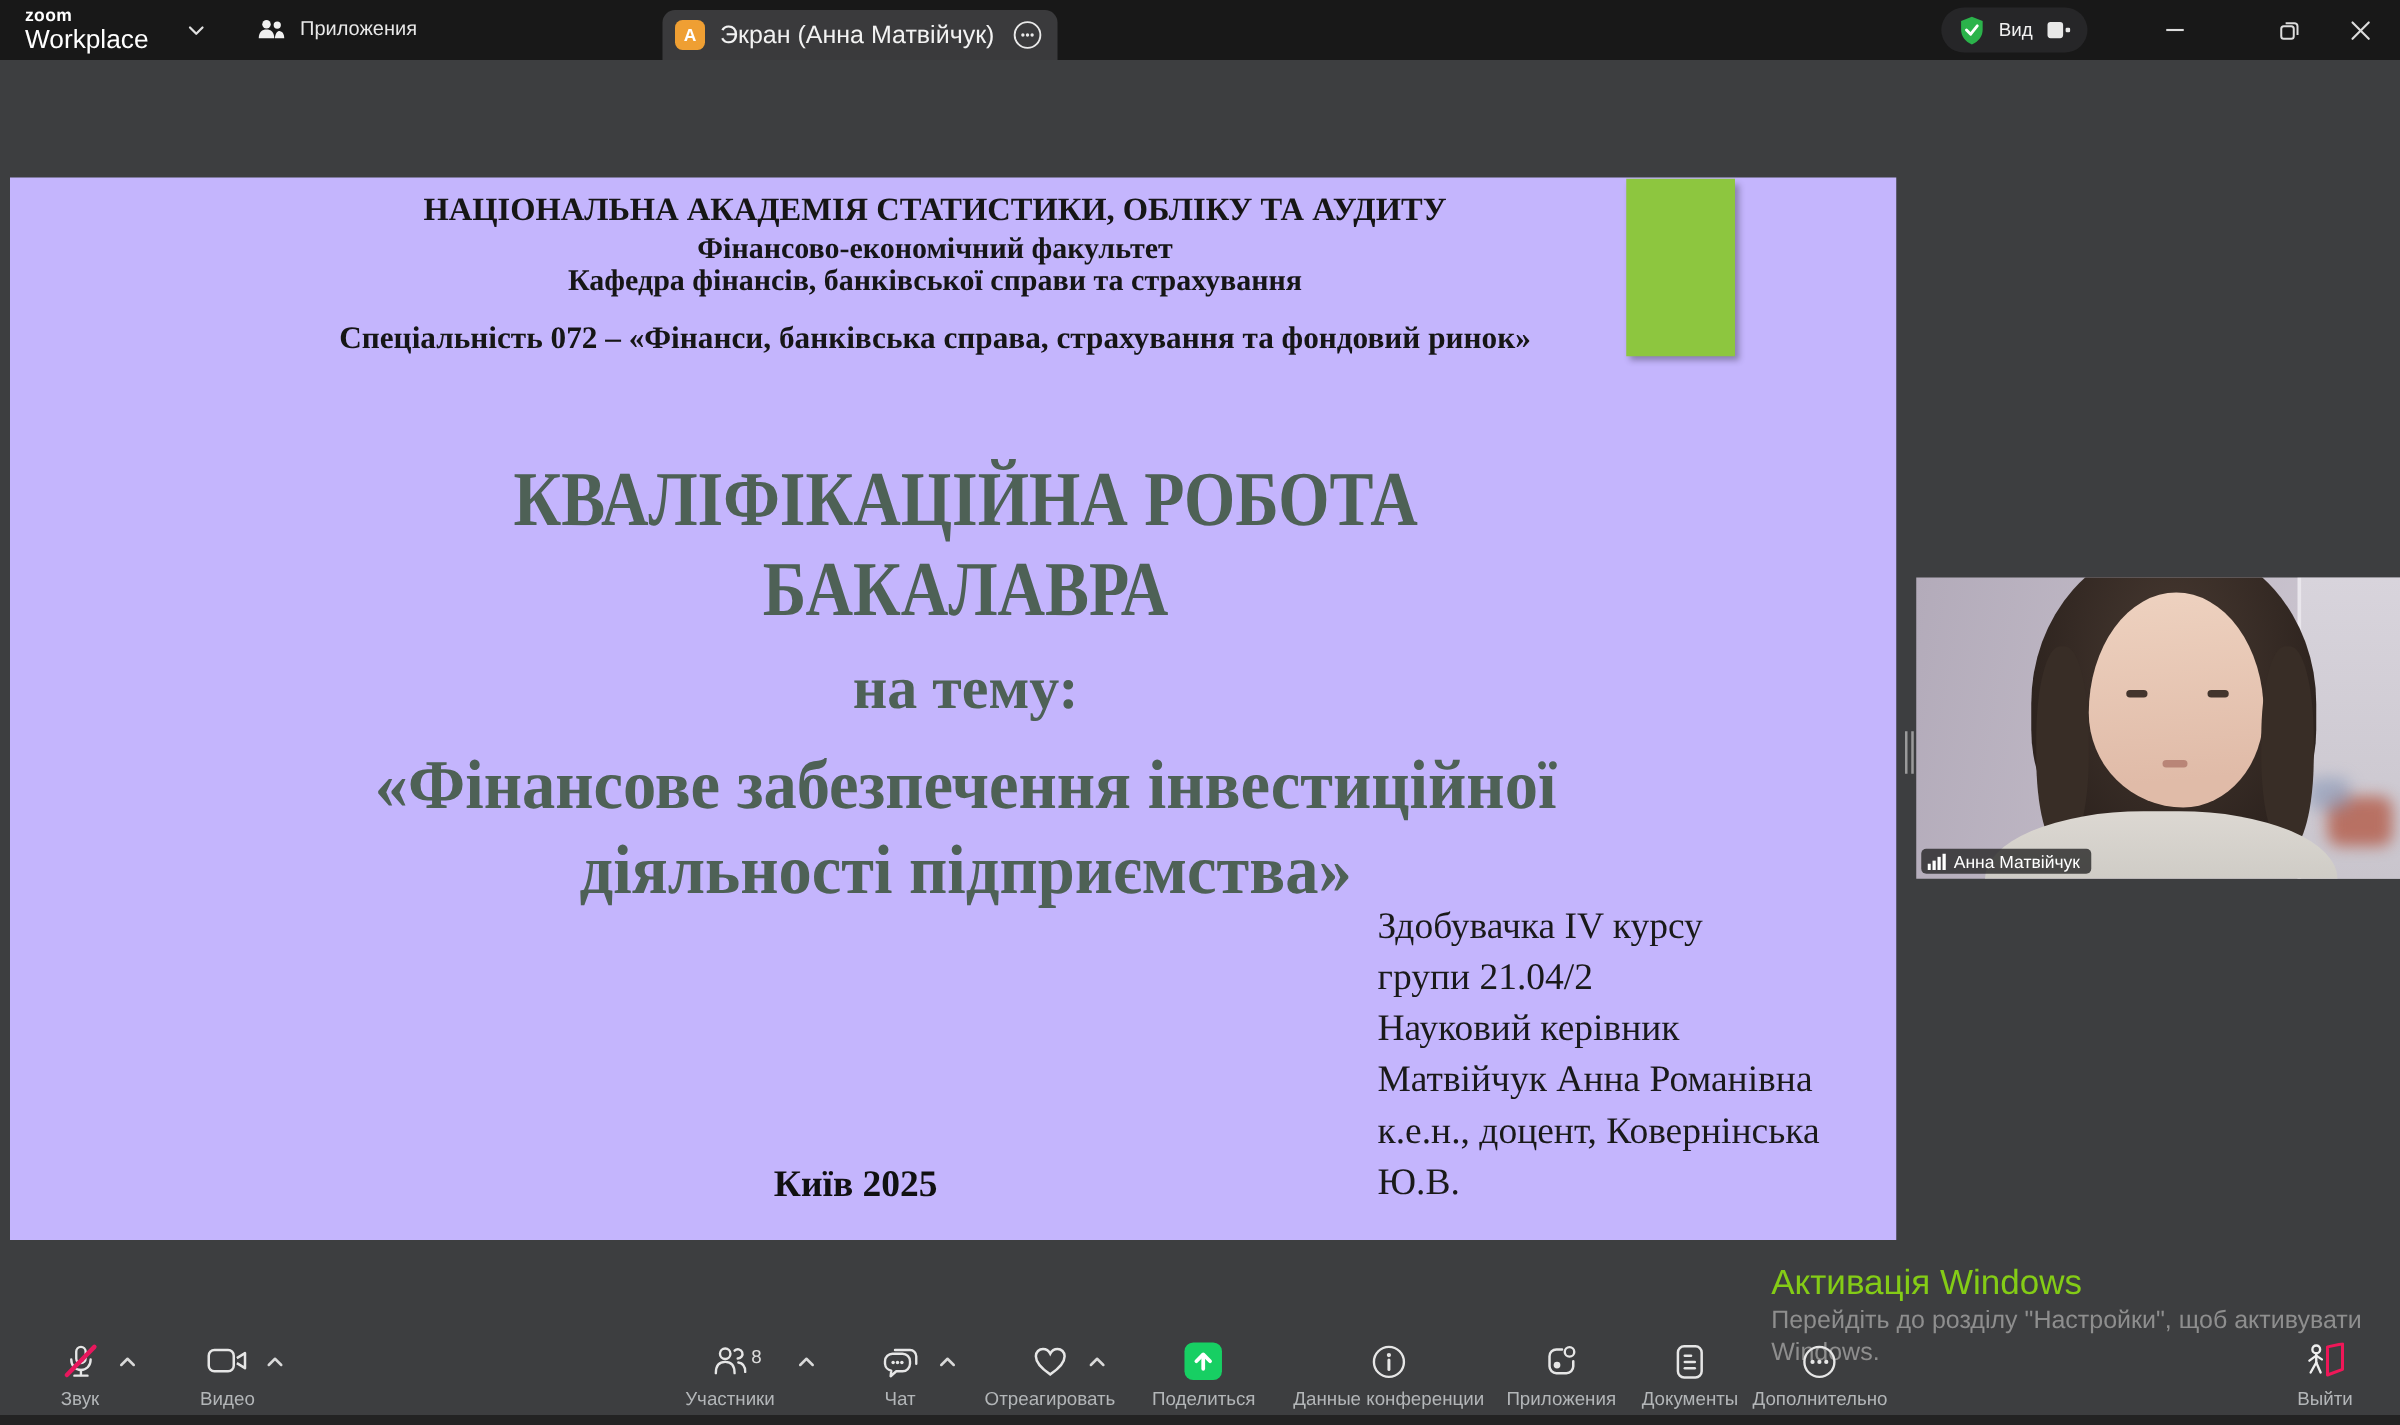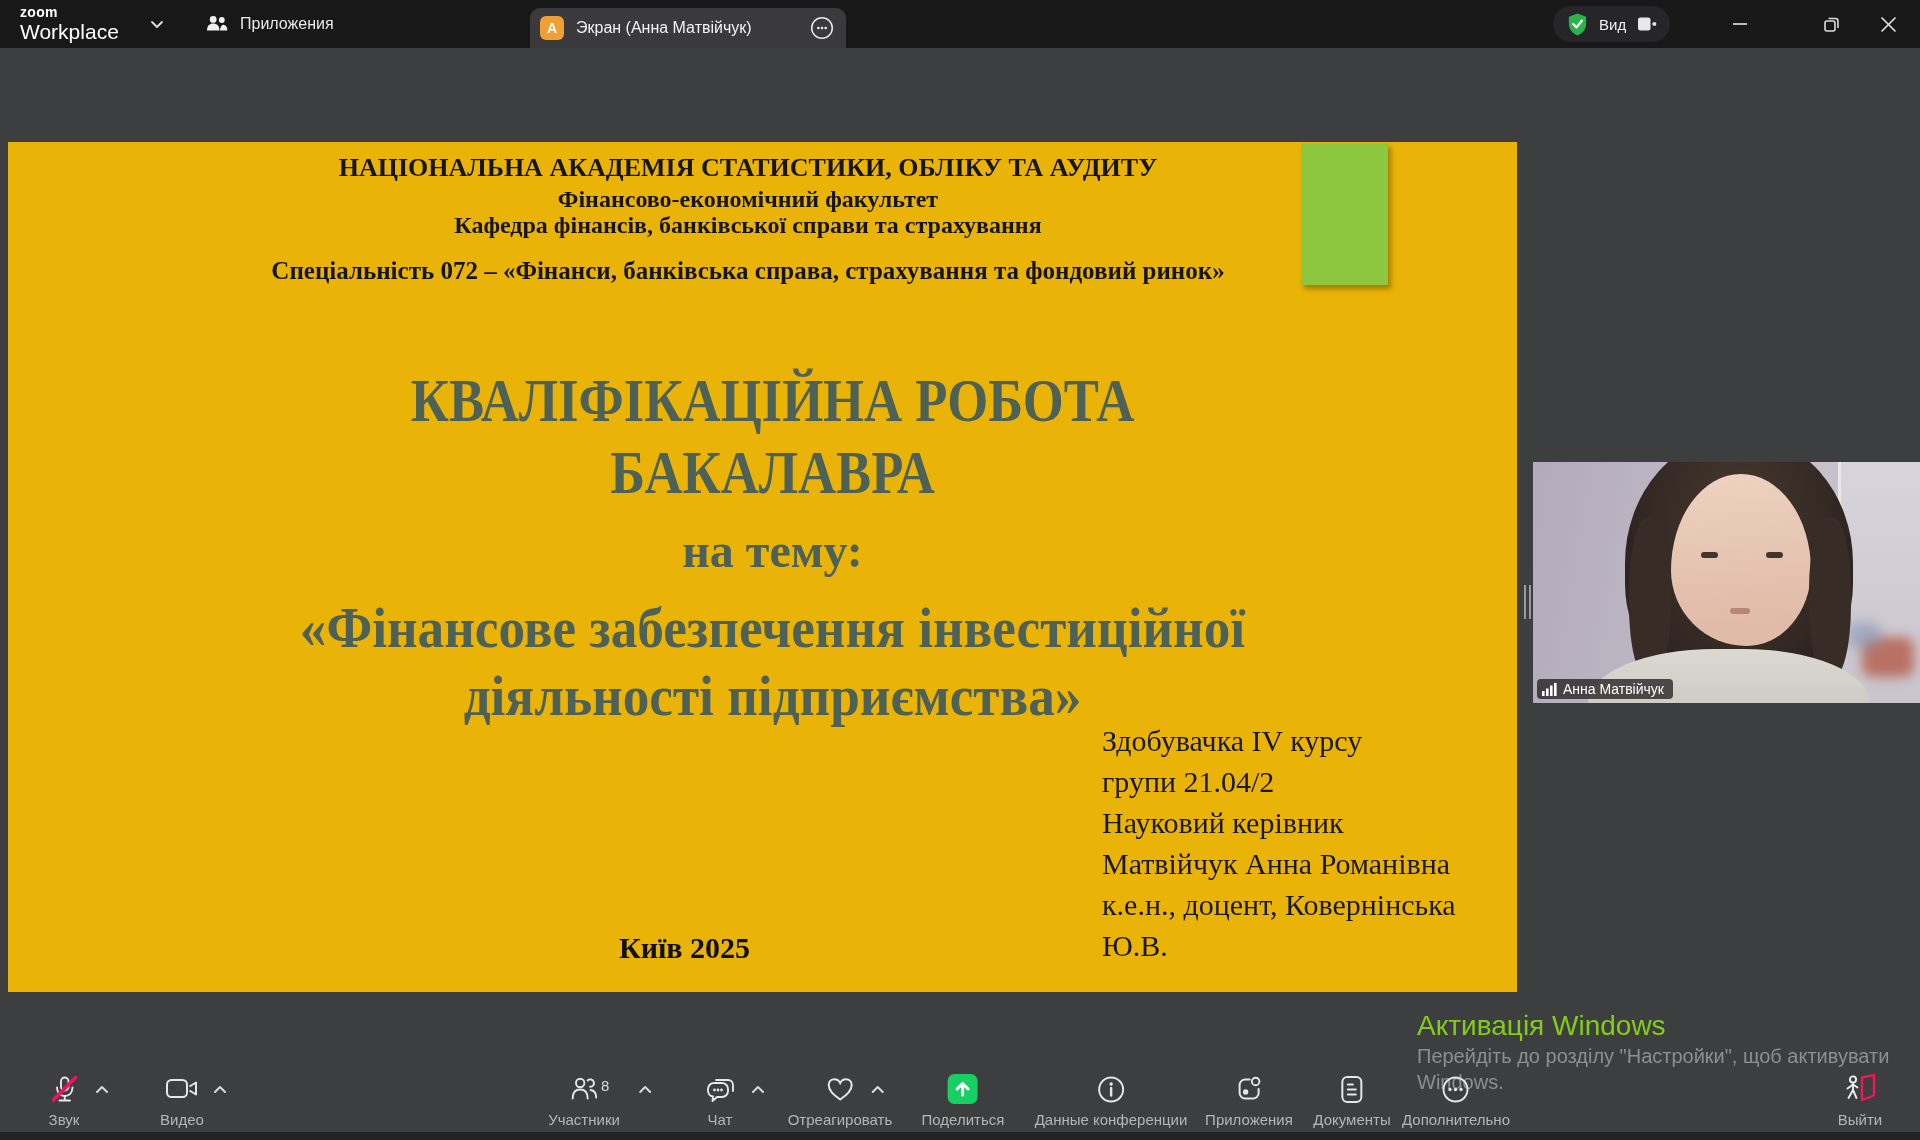--- a/index.html
+++ b/index.html
@@ -11,29 +11,29 @@
   .logo { position:absolute; left:20px; top:5px; color:#fff; }
   .logo-zoom { font-size:14px; font-weight:bold; line-height:15px; letter-spacing:.3px; }
   .logo-wp { font-size:21px; font-weight:500; line-height:23px; }
   .logo-chev { position:absolute; left:150px; top:20px; }
   .meeting-tab { position:absolute; left:205px; top:0; height:48px; display:flex; align-items:center; gap:11px;
                  color:#e8e8e8; font-size:16px; cursor:default; }
   .screen-tab { position:absolute; left:530px; top:8px; width:316px; height:40px; background:#3a3a3c;
                 border-radius:10px 10px 0 0; display:flex; align-items:center; padding:0 12px 0 10px; }
   .avatar { width:24px; height:24px; border-radius:6px; background:#ef9f33; color:#fff; font-size:14px;
             font-weight:bold; display:flex; align-items:center; justify-content:center; flex:0 0 auto; }
-  .tab-title { color:#f2f2f2; font-size:16px; margin-left:12px; white-space:nowrap; }
+  .tab-title { color:#f2f2f2; font-size:20px; margin-left:12px; white-space:nowrap; }
   .tab-opts { margin-left:auto; }
   .view-pill { position:absolute; left:1553px; top:6px; height:36px; border-radius:18px; background:#262628;
                display:flex; align-items:center; padding:0 13px; gap:10px; color:#f0f0f0; font-size:15px; }
   .win-btn { position:absolute; top:0; width:46px; height:48px; display:flex; align-items:center; justify-content:center; }
   .wb-min { left:1717px; } .wb-max { left:1808px; } .wb-close { left:1865px; }
 
   
-  .slide { position:absolute; left:8px; top:142px; width:1509px; height:850px; background:#eab308;
+  .slide { position:absolute; left:8px; top:142px; width:1509px; height:850px; background:#c4b5fd;
            font-family:"Liberation Serif", serif; color:#161616; }
   .green-block { position:absolute; left:1293px; top:1px; width:87px; height:142px; background:#8dc63f;
                  box-shadow:3px 4px 5px rgba(0,0,0,.30); }
   .sl-header { position:absolute; left:0; top:8px; width:1480px; text-align:center; font-weight:bold; }
   .sl-h1 { font-size:26px; line-height:36px; }
   .sl-h2 { font-size:24px; line-height:26px; }
   .sl-h3 { font-size:24px; line-height:27px; }
   .sl-h4 { font-size:25px; line-height:31px;margin-top:16px; }
   .sl-title { position:absolute; left:20px; top:222px; width:1489px; text-align:center;
               color:#4e6156; font-weight:bold; }

